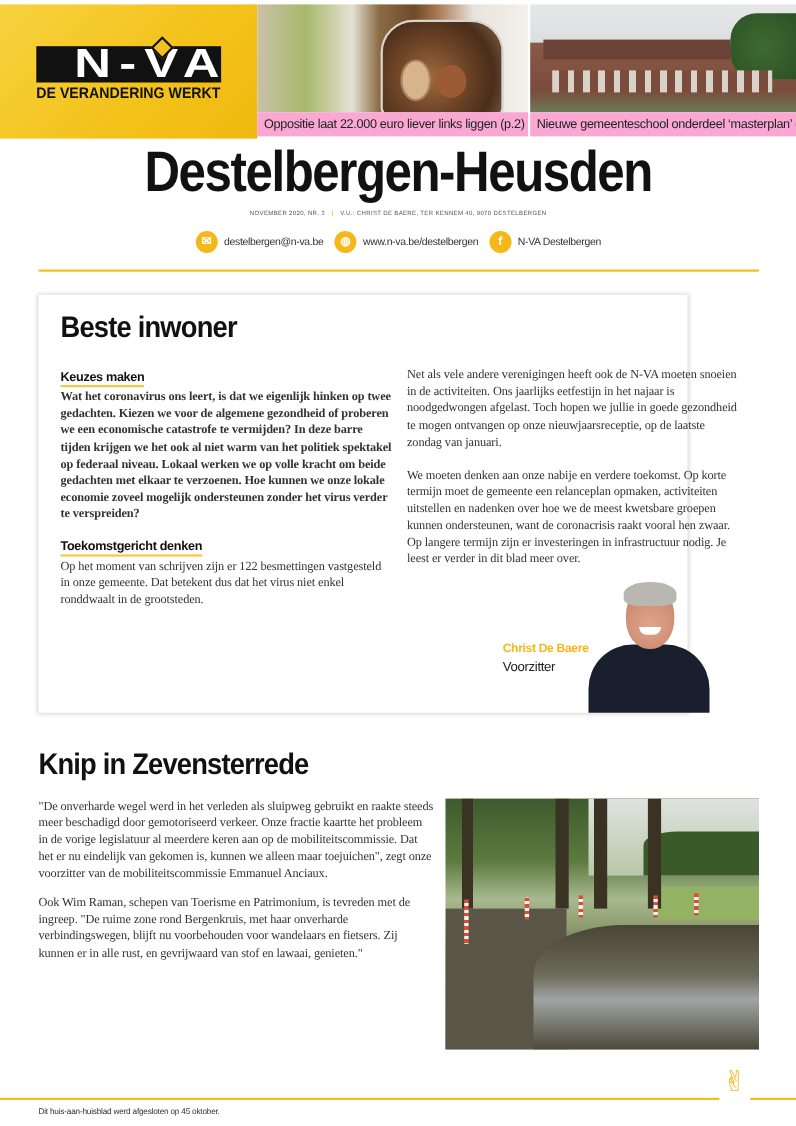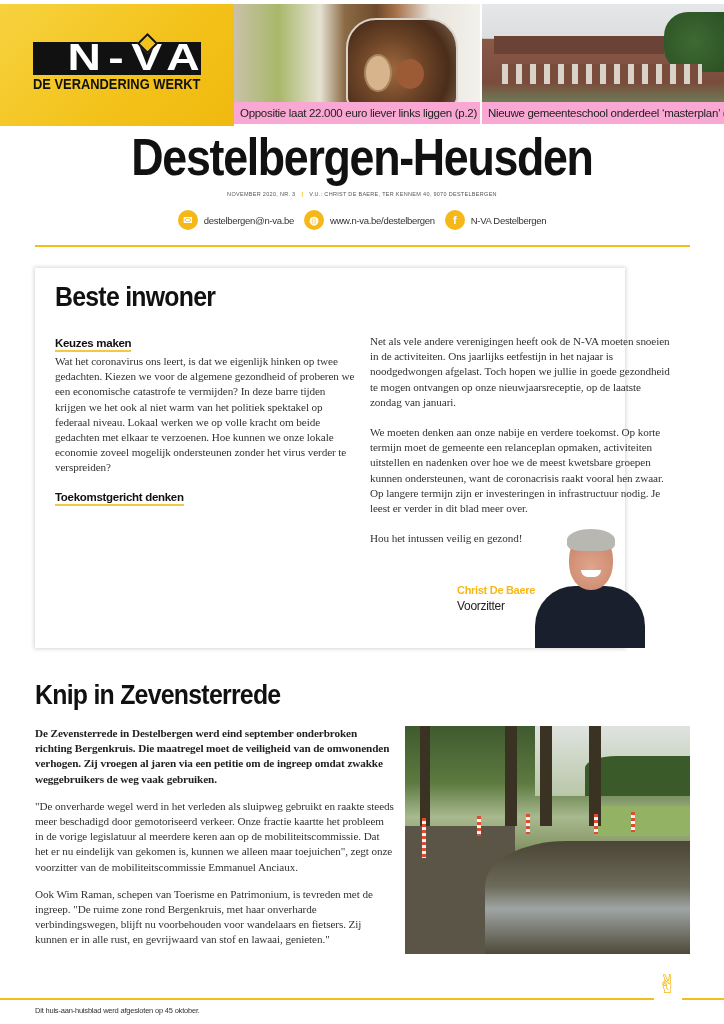--- a/index.html
+++ b/index.html
@@ -38,21 +38,21 @@
   .rule-top { top:245px; }
 
   
   .card { position:absolute; left:35px; top:268px; width:590px; height:380px; background:#fff; box-shadow:0 0 4px 1px rgba(0,0,0,0.16); }
   .card h1 { position:absolute; left:20px; top:14px; margin:0; font-family:"Liberation Sans", sans-serif; font-weight:700; font-size:27px; letter-spacing:-0.8px; color:#111; transform:scaleX(0.92); transform-origin:left; }
   .col { position:absolute; font-size:11.2px; line-height:15.2px; color:#333; letter-spacing:-0.1px; }
   .col p { margin:0 0 15px 0; }
   .col-left { left:20px; top:66px; width:302px; }
   .col-right { left:335px; top:66px; width:300px; }
   .subhead { display:inline-block; font-family:"Liberation Sans", sans-serif; font-weight:700; font-size:11.5px; color:#111; border-bottom:2.5px solid #f5c842; line-height:13px; margin:3px 0 2px 0; letter-spacing:-0.3px; }
-  .col-left .sub-p { margin-bottom:12px; }
+  .col-left .sub-p { margin-bottom:12px;font-weight:bold; }
   .sig-name { position:absolute; left:422px; top:316px; font-family:"Liberation Sans", sans-serif; font-weight:700; font-size:11px; color:#f5b818; letter-spacing:-0.3px; }
   .sig-role { position:absolute; left:422px; top:331px; font-family:"Liberation Sans", sans-serif; font-size:12px; color:#222; letter-spacing:-0.3px; }
   .portrait { position:absolute; left:496px; top:258px; width:115px; height:122px; overflow:hidden; }
   .p-body { position:absolute; left:4px; top:60px; width:110px; height:70px; background:#1a1f2e; border-radius:40px 40px 0 0; }
   .p-head { position:absolute; left:38px; top:8px; width:44px; height:56px; border-radius:45% 45% 48% 48%; background:radial-gradient(circle at 50% 60%,#e0a58b,#c27e64); }
   .p-hair { position:absolute; left:36px; top:3px; width:48px; height:22px; border-radius:50% 50% 30% 30%; background:#b9b7b2; }
   .p-smile { position:absolute; left:50px; top:44px; width:20px; height:7px; border-radius:0 0 10px 10px; background:#fff; }
 
   
   .h2 { position:absolute; left:35px; top:680px; margin:0; font-family:"Liberation Sans", sans-serif; font-weight:700; font-size:27px; letter-spacing:-0.8px; color:#111; transform:scaleX(0.92); transform-origin:left; white-space:nowrap; }
@@ -118,39 +118,38 @@
   </div>
 </div>
 <div class="rule rule-top"></div>
 
 <div class="card">
   <h1>Beste inwoner</h1>
   <div class="col col-left">
     <span class="subhead">Keuzes maken</span>
     <p class="sub-p">Wat het coronavirus ons leert, is dat we eigenlijk hinken op twee gedachten. Kiezen we voor de algemene gezondheid of proberen we een economische catastrofe te vermijden? In deze barre tijden krijgen we het ook al niet warm van het politiek spektakel op federaal niveau. Lokaal werken we op volle kracht om beide gedachten met elkaar te verzoenen. Hoe kunnen we onze lokale economie zoveel mogelijk ondersteunen zonder het virus verder te verspreiden?</p>
     <span class="subhead">Toekomstgericht denken</span>
+    <p>Op het moment van schrijven zijn er 122 besmettingen vastgesteld in onze gemeente. Dat betekent dus dat het virus niet enkel ronddwaalt in de grootsteden.</p>
   </div>
   <div class="col col-right">
     <p>Net als vele andere verenigingen heeft ook de N-VA moeten snoeien in de activiteiten. Ons jaarlijks eetfestijn in het najaar is noodgedwongen afgelast. Toch hopen we jullie in goede gezondheid te mogen ontvangen op onze nieuwjaarsreceptie, op de laatste zondag van januari.</p>
     <p>We moeten denken aan onze nabije en verdere toekomst. Op korte termijn moet de gemeente een relanceplan opmaken, activiteiten uitstellen en nadenken over hoe we de meest kwetsbare groepen kunnen ondersteunen, want de coronacrisis raakt vooral hen zwaar. Op langere termijn zijn er investeringen in infrastructuur nodig. Je leest er verder in dit blad meer over.</p>
-    <p>Hou het intussen veilig en gezond!</p>
   </div>
   <div class="sig-name">Christ De Baere</div>
   <div class="sig-role">Voorzitter</div>
   <div class="portrait">
     <div class="p-body"></div>
     <div class="p-head"></div>
     <div class="p-hair"></div>
     <div class="p-smile"></div>
   </div>
 </div>
 
 <h2 class="h2">Knip in Zevensterrede</h2>
 <div class="art2">
-  <p class="lead">De Zevensterrede in Destelbergen werd eind september onderbroken richting Bergenkruis. Die maatregel moet de veiligheid van de omwonenden verhogen. Zij vroegen al jaren via een petitie om de ingreep omdat zwakke weggebruikers de weg vaak gebruiken.</p>
   <p>"De onverharde wegel werd in het verleden als sluipweg gebruikt en raakte steeds meer beschadigd door gemotoriseerd verkeer. Onze fractie kaartte het probleem in de vorige legislatuur al meerdere keren aan op de mobiliteitscommissie. Dat het er nu eindelijk van gekomen is, kunnen we alleen maar toejuichen", zegt onze voorzitter van de mobiliteitscommissie Emmanuel Anciaux.</p>
   <p>Ook Wim Raman, schepen van Toerisme en Patrimonium, is tevreden met de ingreep. "De ruime zone rond Bergenkruis, met haar onverharde verbindingswegen, blijft nu voorbehouden voor wandelaars en fietsers. Zij kunnen er in alle rust, en gevrijwaard van stof en lawaai, genieten."</p>
 </div>
 <div class="road-photo">
   <div class="rp-sky"></div>
   <div class="rp-trees"></div>
   <div class="rp-field"></div>
   <div class="rp-trunk" style="left:15px;"></div>
   <div class="rp-trunk" style="left:100px;width:12px;"></div>
   <div class="rp-trunk" style="left:135px;width:12px;"></div>

